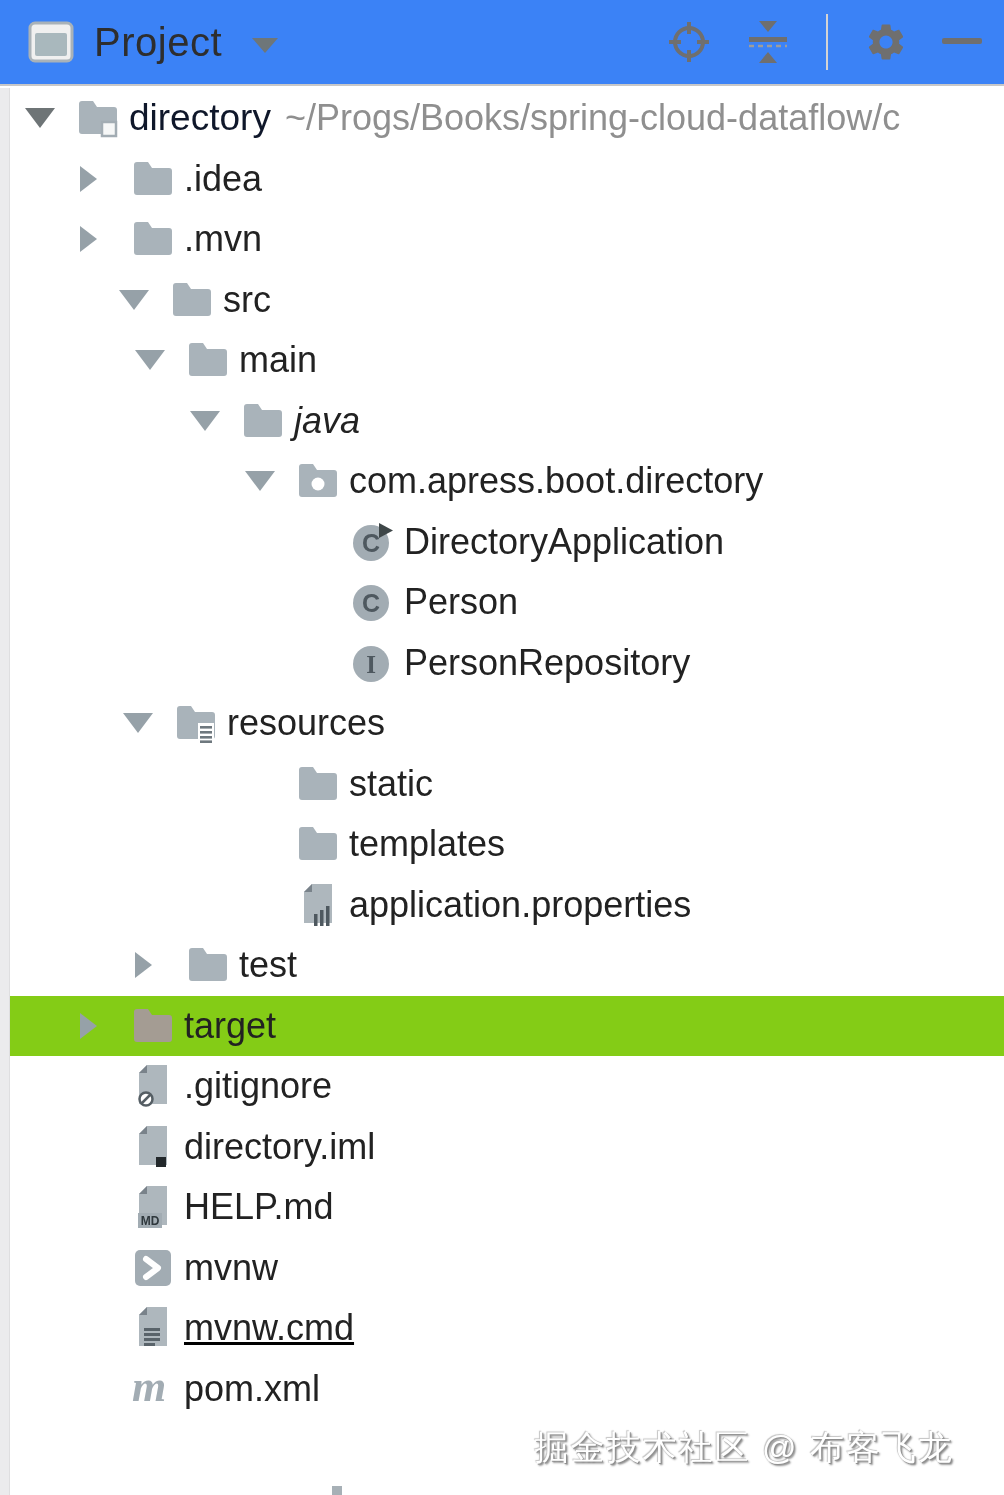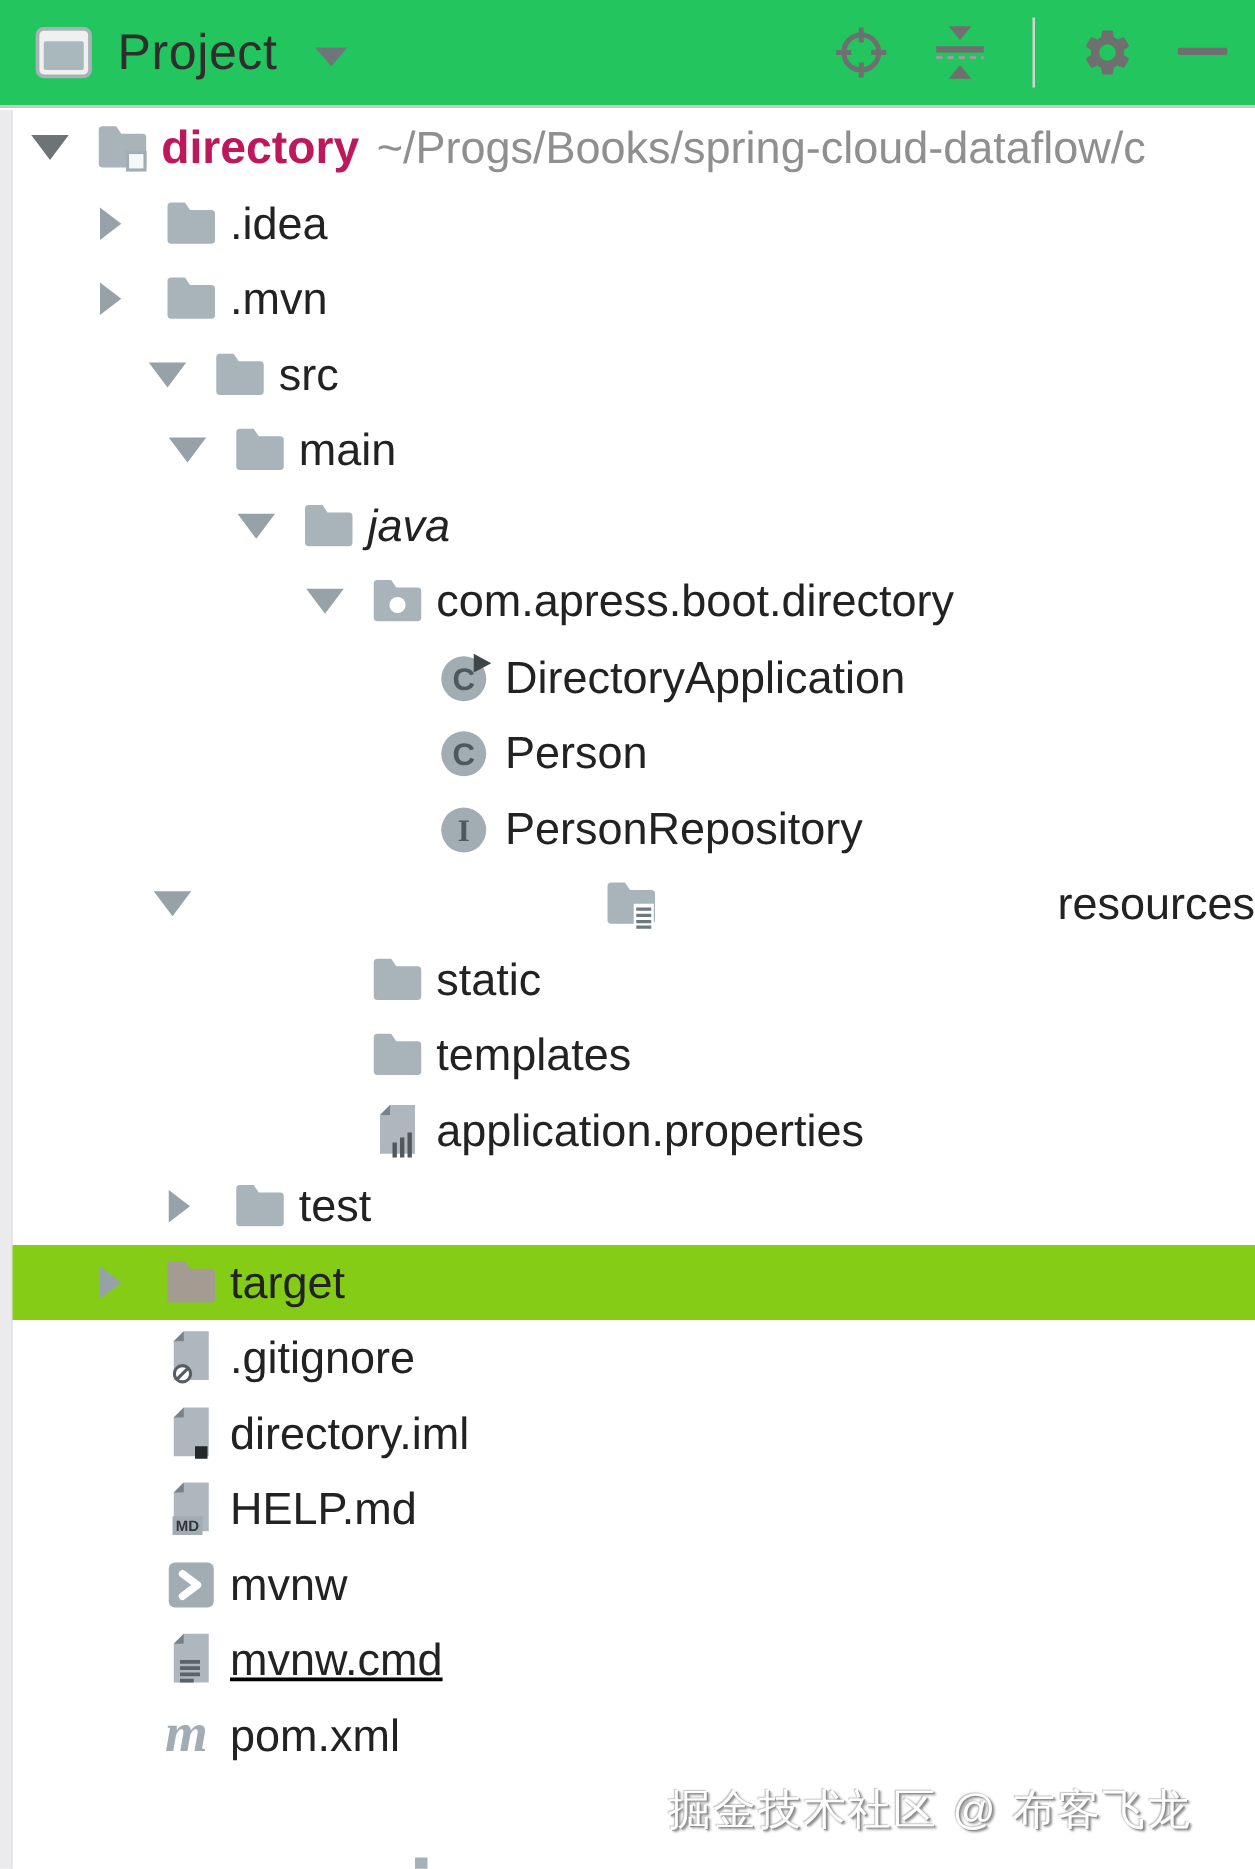--- a/index.html
+++ b/index.html
@@ -3,21 +3,21 @@
 <meta charset="utf-8">
 <style>
   html,body{margin:0;padding:0;}
   body{
     width:1004px;height:1495px;position:relative;overflow:hidden;
     background:#ffffff;
     font-family:"Liberation Sans","DejaVu Sans",sans-serif;
   }
   
   .header{
-    height:86px;background:#22c55e;border-bottom:2px solid #C7C7C8;
+    height:86px;background:#3b82f6;border-bottom:2px solid #C7C7C8;
     display:flex;align-items:center;box-sizing:border-box;
     padding:0 22px 0 28px;position:relative;z-index:3;
   }
   .header-left{display:flex;align-items:center;gap:20px;flex:1;cursor:pointer;}
   .tw-icon{display:flex;align-items:center;}
   .title{font-size:40px;color:#2E2E2E;letter-spacing:0.5px;}
   .caret{width:0;height:0;border-left:13px solid transparent;border-right:13px solid transparent;
          border-top:15px solid #6E7679;margin-left:10px;margin-top:6px;}
   .header-buttons{display:flex;align-items:center;gap:34px;}
   .hbtn{display:flex;align-items:center;justify-content:center;cursor:pointer;}
@@ -27,21 +27,21 @@
   
   .tree{position:absolute;top:88px;left:10px;right:0;}
   .row{height:60.5px;display:flex;align-items:center;box-sizing:border-box;cursor:pointer;white-space:nowrap;}
   .row.highlighted{background:#84cc16;}
   .arrow-box{width:55px;flex:0 0 55px;display:flex;align-items:center;padding-left:5px;box-sizing:border-box;}
   .arr-down{width:0;height:0;border-left:15px solid transparent;border-right:15px solid transparent;border-top:20px solid #96A1A8;}
   .row.root .arr-down{border-top-color:#6E7476;}
   .arr-right{width:0;height:0;border-top:13px solid transparent;border-bottom:13px solid transparent;border-left:17px solid #96A1A8;}
   .icon-box{width:46px;flex:0 0 46px;height:46px;margin-right:8px;display:flex;align-items:center;justify-content:center;}
   .label{font-size:36px;color:#222222;}
-  .label.bold{font-weight:bold;color:#be185d;font-size:37px;}
+  .label.bold{font-weight:normal;color:#0f172a;font-size:37px;}
   .path{font-size:36px;color:#8F8F8F;margin-left:14px;}
   
   .watermark{
     position:absolute;right:50px;bottom:24px;font-size:34px;letter-spacing:2px;
     color:#FFFFFF;
     text-shadow:2px 2px 2px #898989,-1px -1px 1px #C4C4C4,1px 1px 0 #9E9E9E;
     z-index:2;
   }
   .fragment{position:absolute;left:332px;top:1486px;width:10px;height:9px;background:#A7B0B6;}
 </style>
@@ -198,21 +198,21 @@
     <div class="row" style="padding-left: 285px;">
       <span class="arrow-box"></span>
       <span class="icon-box">
         <svg width="44" height="42" viewBox="0 0 44 42">
           <circle cx="20" cy="22" r="18" fill="#A2ACB3"></circle>
           <text x="20" y="31" text-anchor="middle" font-size="25" font-weight="bold" font-family="'Liberation Serif',serif" fill="#4E585F">I</text>
         </svg>
       </span>
       <span class="label">PersonRepository</span>
     </div>
-    <div class="row" style="padding-left: 108px; justify-content: space-between;">
+    <div class="row" style="padding-left: 108px;">
       <span class="arrow-box">
         <span class="arr-down"></span>
       </span>
       <span class="icon-box">
         <svg width="44" height="42" viewBox="0 0 44 42">
           <path d="M3 7 Q3 4 6 4 H17 L21 10 H38 Q41 10 41 13 V34 Q41 37 38 37 H6 Q3 37 3 34 Z" fill="#A9B3BA"></path>
           <g>
             <rect x="24" y="21" width="16" height="20" fill="#FFFFFF"></rect>
             <rect x="26" y="24" width="12" height="2.6" fill="#6E787E"></rect>
             <rect x="26" y="29" width="12" height="2.6" fill="#6E787E"></rect>

